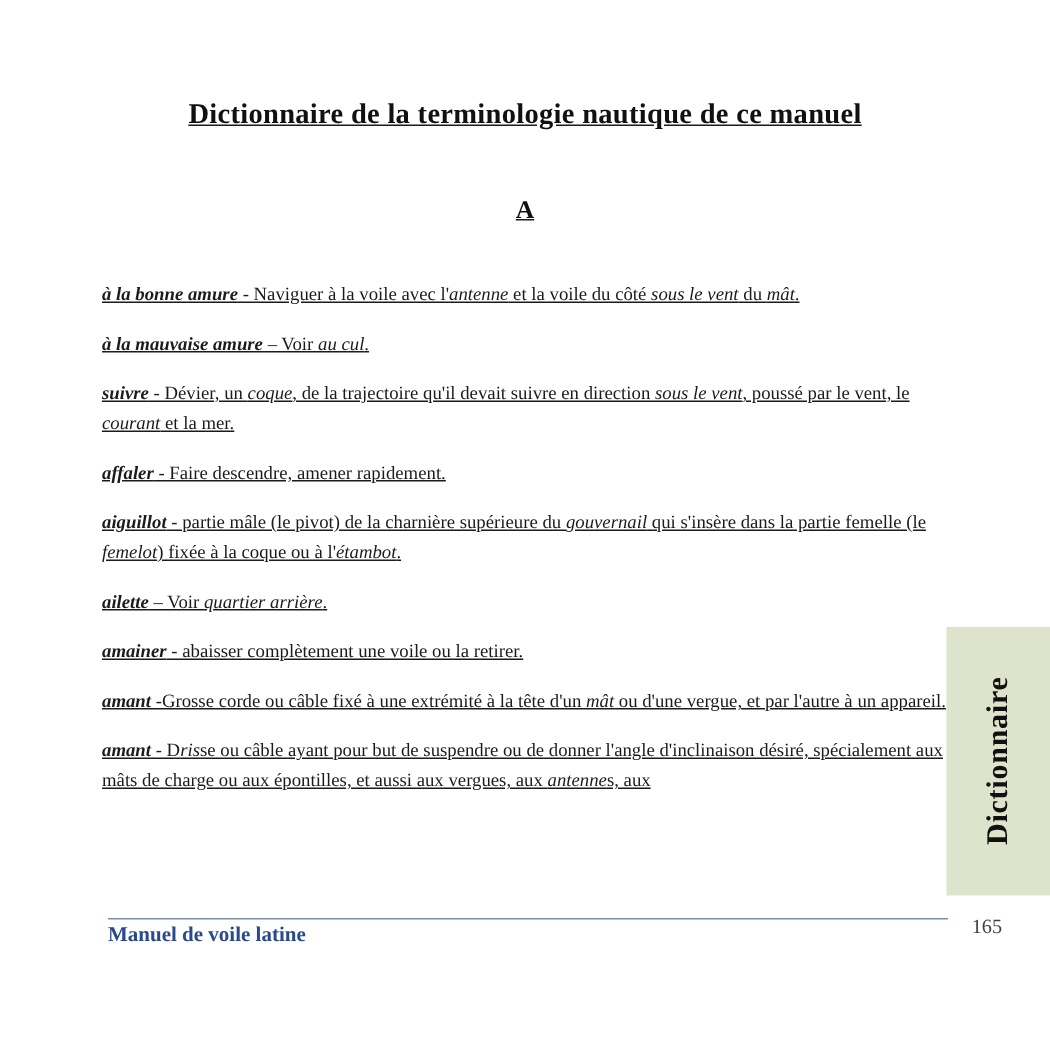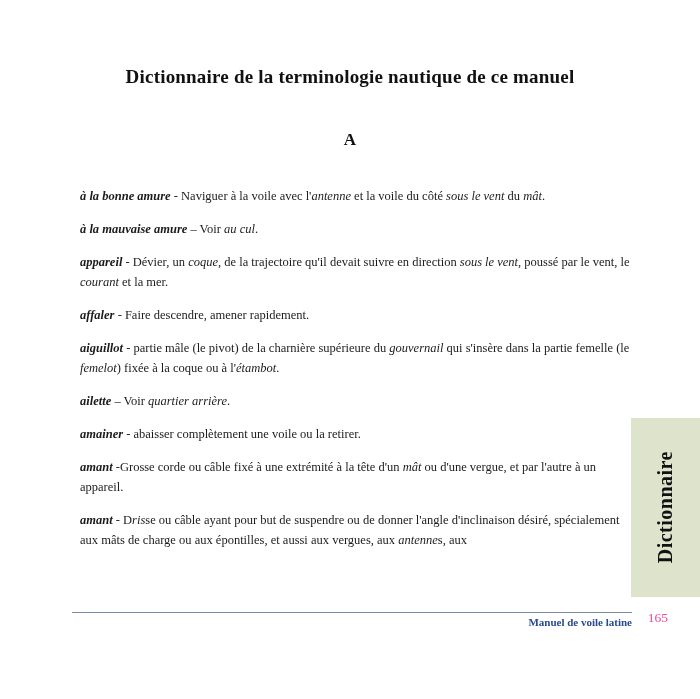--- a/index.html
+++ b/index.html
@@ -7,20 +7,21 @@
     width: 700px; height: 699px;
     background: #ffffff;
     font-family: "Liberation Serif", "DejaVu Serif", serif;
     color: #1b1b1b;
     overflow: hidden;
   }
   .page {
     position: relative;
     width: 700px; height: 699px;
     background: #ffffff;
+    text-decoration: underline;
   }
   .doc-title {
     margin: 0;
     padding-top: 66px;
     text-align: center;
     font-size: 19px;
     font-weight: bold;
     color: #111111;
     letter-spacing: 0.2px;
   }
@@ -28,21 +29,21 @@
     margin-top: 42px;
     text-align: center;
     font-size: 17px;
     font-weight: bold;
     color: #111111;
   }
   .entries {
     margin: 36px 68px 0 68px;
   }
   .entry {
-    margin: 0 0 13px 12px;
+    margin: 0 0 13px 0;
     font-size: 12.5px;
     line-height: 20px;
     text-align: left;
   }
   .entry .bi { font-weight: bold; font-style: italic; }
   .entry .i  { font-style: italic; }
   .entry .n  { font-style: normal; }
   .side-tab {
     position: absolute;
     top: 418px;
@@ -67,45 +68,45 @@
     right: 68px;
     top: 612px;
     border-top: 1.5px solid #7d8ba6;
     height: 0;
   }
   .footer-title {
     position: absolute;
     left: 72px;
     right: 68px;
     top: 616px;
-    text-align: right;
+    text-align: left;
     font-weight: bold;
-    font-size: 11px;
+    font-size: 14px;
   }
   .page-number {
     position: absolute;
     right: 32px;
     top: 610px;
     font-size: 13.5px;
-    color: #ec4899;
+    color: #404040;
   }
 </style>
 </head>
 <body>
 
 <div class="page">
 
   <h1 class="doc-title">Dictionnaire de la terminologie nautique de ce manuel</h1>
 
   <div class="section-letter">A</div>
 
   <div class="entries">
       <p class="entry"><span class="bi">à la bonne amure</span><span class="n"> - Naviguer à la voile avec l'</span><span class="i">antenne</span><span class="n"> et la voile du côté </span><span class="i">sous le vent</span><span class="n"> du </span><span class="i">mât</span><span class="n">.</span></p>
       <p class="entry"><span class="bi">à la mauvaise amure</span><span class="n"> – Voir </span><span class="i">au cul</span><span class="n">.</span></p>
-      <p class="entry"><span class="bi">appareil</span><span class="n"> - Dévier, un </span><span class="i">coque</span><span class="n">, de la trajectoire qu'il devait suivre en direction </span><span class="i">sous le vent</span><span class="n">, poussé par le vent, le </span><span class="i">courant</span><span class="n"> et la mer.</span></p>
+      <p class="entry"><span class="bi">suivre</span><span class="n"> - Dévier, un </span><span class="i">coque</span><span class="n">, de la trajectoire qu'il devait suivre en direction </span><span class="i">sous le vent</span><span class="n">, poussé par le vent, le </span><span class="i">courant</span><span class="n"> et la mer.</span></p>
       <p class="entry"><span class="bi">affaler</span><span class="n"> - Faire descendre, amener rapidement.</span></p>
       <p class="entry"><span class="bi">aiguillot</span><span class="n"> - partie mâle (le pivot) de la charnière supérieure du </span><span class="i">gouvernail</span><span class="n"> qui s'insère dans la partie femelle (le </span><span class="i">femelot</span><span class="n">) fixée à la coque ou à l'</span><span class="i">étambot</span><span class="n">.</span></p>
       <p class="entry"><span class="bi">ailette</span><span class="n"> – Voir </span><span class="i">quartier arrière</span><span class="n">.</span></p>
       <p class="entry"><span class="bi">amainer</span><span class="n"> - abaisser complètement une voile ou la retirer.</span></p>
       <p class="entry"><span class="bi">amant</span><span class="n"> -Grosse corde ou câble fixé à une extrémité à la tête d'un </span><span class="i">mât</span><span class="n"> ou d'une vergue, et par l'autre à un appareil.</span></p>
       <p class="entry"><span class="bi">amant</span><span class="n"> - D</span><span class="i">ris</span><span class="n">se ou câble ayant pour but de suspendre ou de donner l'angle d'inclinaison désiré, spécialement aux mâts de charge ou aux épontilles, et aussi aux vergues, aux </span><span class="i">antenne</span><span class="n">s, aux</span></p>
     </div>
 
   <div class="side-tab" style="background: rgb(221, 228, 203);">
     <span class="tab-label">Dictionnaire</span>

